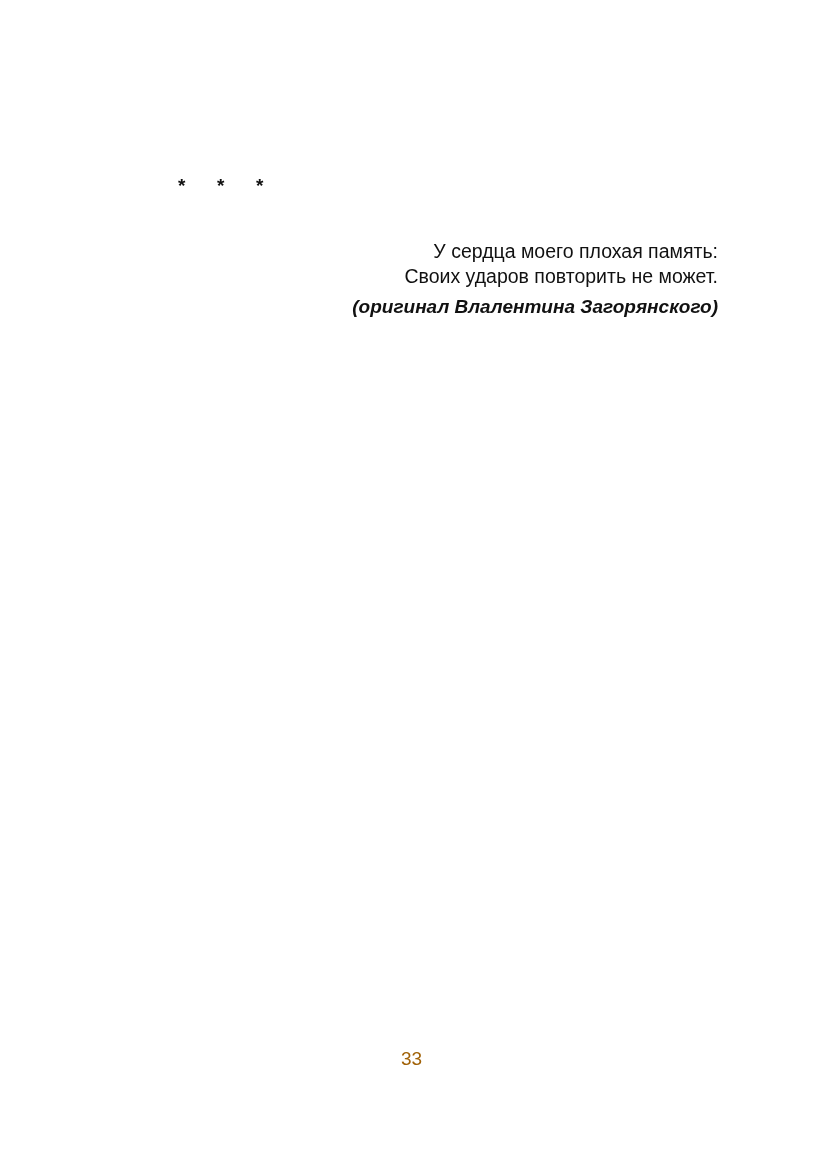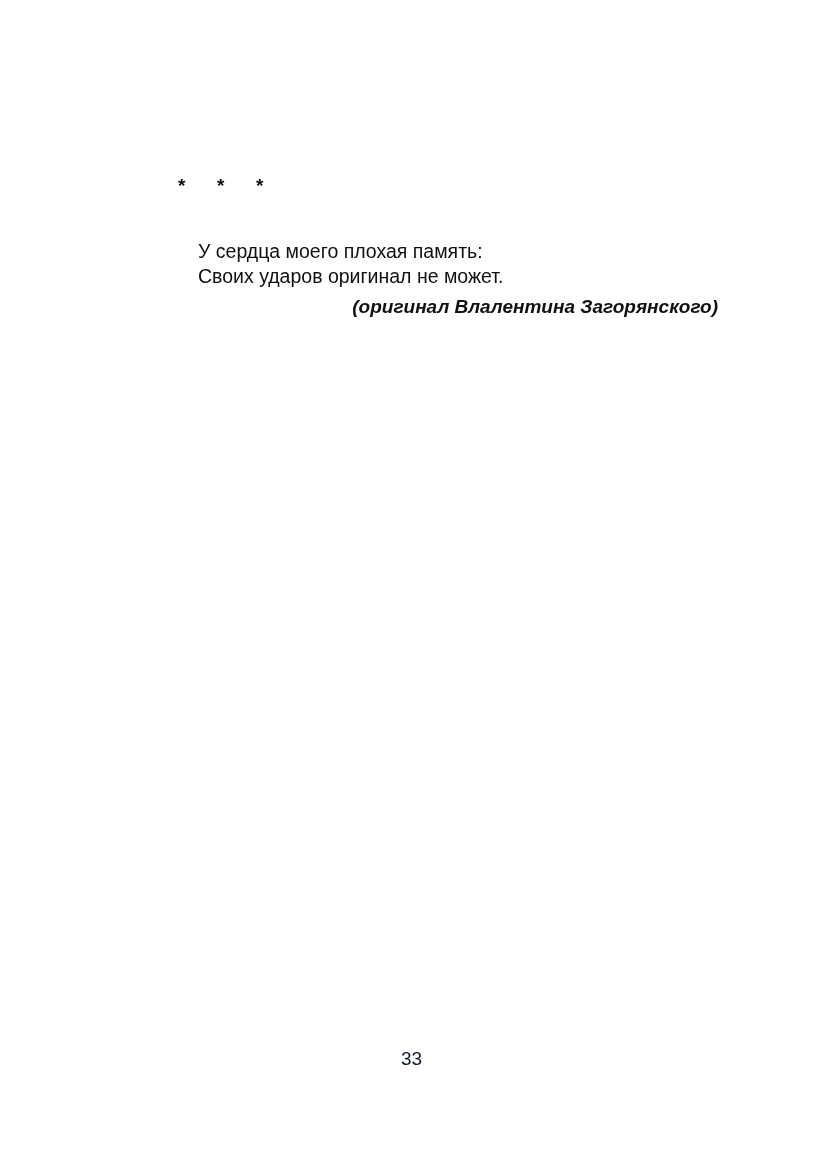--- a/index.html
+++ b/index.html
@@ -30,20 +30,21 @@
     letter-spacing: 7px;
     line-height: 1;
     font-weight: 700;
     color: #111111;
     margin: 0 0 44px 0;
     white-space: pre;
   }
   .stanza {
     margin: 0;
     padding-left: 20px;
+    text-align: right;
   }
   .stanza .line {
     font-size: 19.5px;
     line-height: 25px;
     color: #111111;
     white-space: pre;
   }
   .attribution {
     margin: 5px 0 0 0;
     padding-left: 20px;
@@ -55,35 +56,35 @@
     color: #111111;
     white-space: pre;
   }
   .page-number {
     position: absolute;
     left: 0;
     right: 0;
     top: 1048px;
     text-align: center;
     font-size: 19px;
-    color: #0f172a;
+    color: #a16207;
   }
 </style>
 </head>
 <body>
 
 <div class="page">
 
   <div class="poem-block">
 
     <div class="separator">*  *  *</div>
 
     <div class="stanza">
       <div class="line">У сердца моего плохая память:</div>
-      <div class="line">Своих ударов оригинал не может.</div>
+      <div class="line">Своих ударов повторить не может.</div>
     </div>
 
     <div class="attribution">(оригинал Влалентина Загорянского)</div>
 
   </div>
 
   <div class="page-number">33</div>
 
 </div>
 

